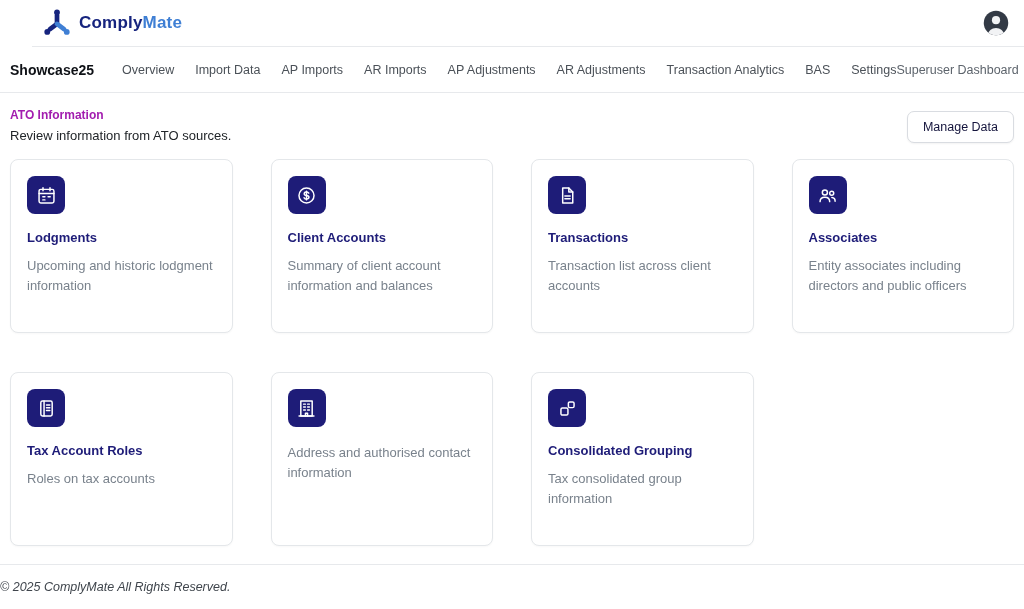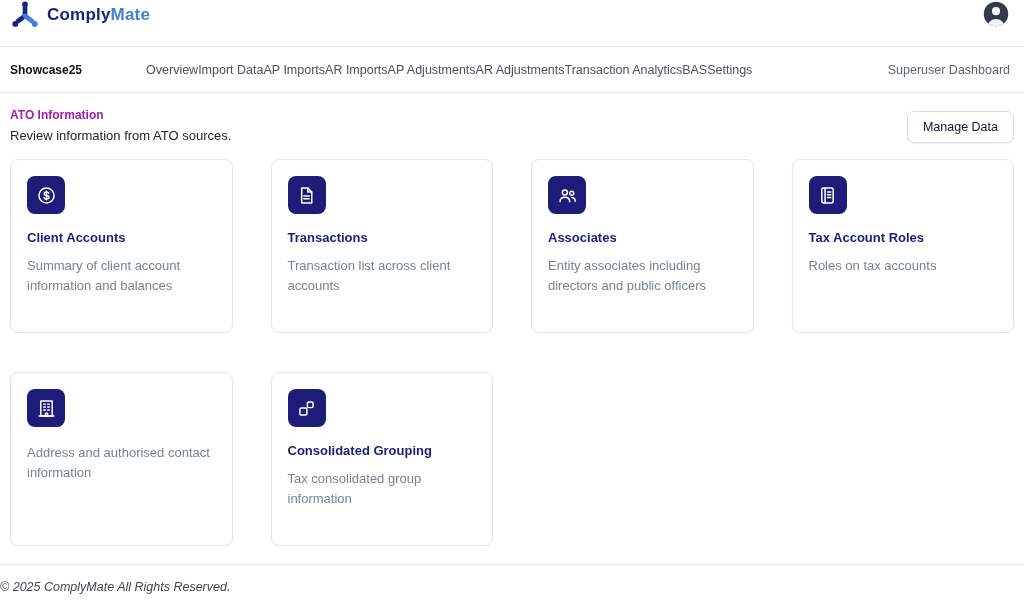--- a/index.html
+++ b/index.html
@@ -15,45 +15,46 @@
     display: flex;
     flex-direction: column;
     overflow: hidden;
     background: #fff;
   }
 
   
   .app-header {
     height: 47px;
     display: flex;
-    align-items: flex-start;
+    align-items: center;
     justify-content: space-between;
     padding: 0 14px 0 10px;
     border-bottom: 1px solid #e7e9ec;
     flex: 0 0 auto;
+    margin-left: 32px;
   }
   .brand { display: flex; align-items: center; gap: 7px; cursor: pointer; }
   .brand svg { width: 30px; height: 30px; }
   .brand-text { font-size: 17px; font-weight: bold; letter-spacing: .2px; }
   .brand-part1 { color: var(--brand-dark); }
   .brand-part2 { color: var(--brand-light); }
   .avatar { width: 28px; height: 28px; cursor: pointer; }
   .avatar svg { width: 28px; height: 28px; }
 
   
   .main-nav {
     height: 46px;
     display: flex;
     align-items: center;
     padding: 0 14px 0 10px;
     border-bottom: 1px solid #e7e9ec;
     flex: 0 0 auto;
   }
-  .client-name { font-size: 12px; font-weight: bold; color: #0e1116; margin-right: 64px; cursor: pointer; }
-  .nav-items { display: flex; align-items: center; }
+  .client-name { font-size: 14px; font-weight: bold; color: #0e1116; margin-right: 28px; cursor: pointer; }
+  .nav-items { display: flex; align-items: center; gap: 21px; }
   .nav-item { font-size: 12.5px; color: #4b5158; cursor: pointer; white-space: nowrap; }
   .superuser {
     margin-left: auto;
     display: flex; align-items: center; gap: 5px;
     font-size: 12.5px; color: #5d646c; cursor: pointer; white-space: nowrap;
   }
 
   
   .section-head {
     display: flex;
@@ -184,20 +185,32 @@
       <div class="section-title">ATO Information</div>
       <div class="section-subtitle">Review information from ATO sources.</div>
     </div>
     <button class="manage-btn">Manage Data</button>
   </div>
 
   <div class="card-grid" id="card-grid">
       <div class="card">
         <div class="icon-tile">
           <svg viewBox="0 0 24 24">
+            <rect x="3.5" y="5" width="17" height="15.5" rx="2"></rect>
+            <path d="M3.5 9.8h17"></path>
+            <path d="M8 3v3.5M16 3v3.5"></path>
+            <path d="M7.8 13.5h2.4M13.8 13.5h2.4M7.8 17h2.4"></path>
+          </svg>
+        </div>
+        <div class="card-title">Lodgments</div>
+        <div class="card-desc">Upcoming and historic lodgment information</div>
+      </div>
+      <div class="card">
+        <div class="icon-tile">
+          <svg viewBox="0 0 24 24">
             <circle cx="12" cy="12" r="8.6"></circle>
             <path d="M12 7v10"></path>
             <path d="M14.6 9.3c-.5-.9-1.5-1.4-2.6-1.4-1.5 0-2.6.8-2.6 2 0 1.3 1.1 1.8 2.6 2s2.8.8 2.8 2.1c0 1.2-1.2 2-2.8 2-1.2 0-2.2-.5-2.7-1.4"></path>
           </svg>
         </div>
         <div class="card-title">Client Accounts</div>
         <div class="card-desc">Summary of client account information and balances</div>
       </div>
       <div class="card">
         <div class="icon-tile">

